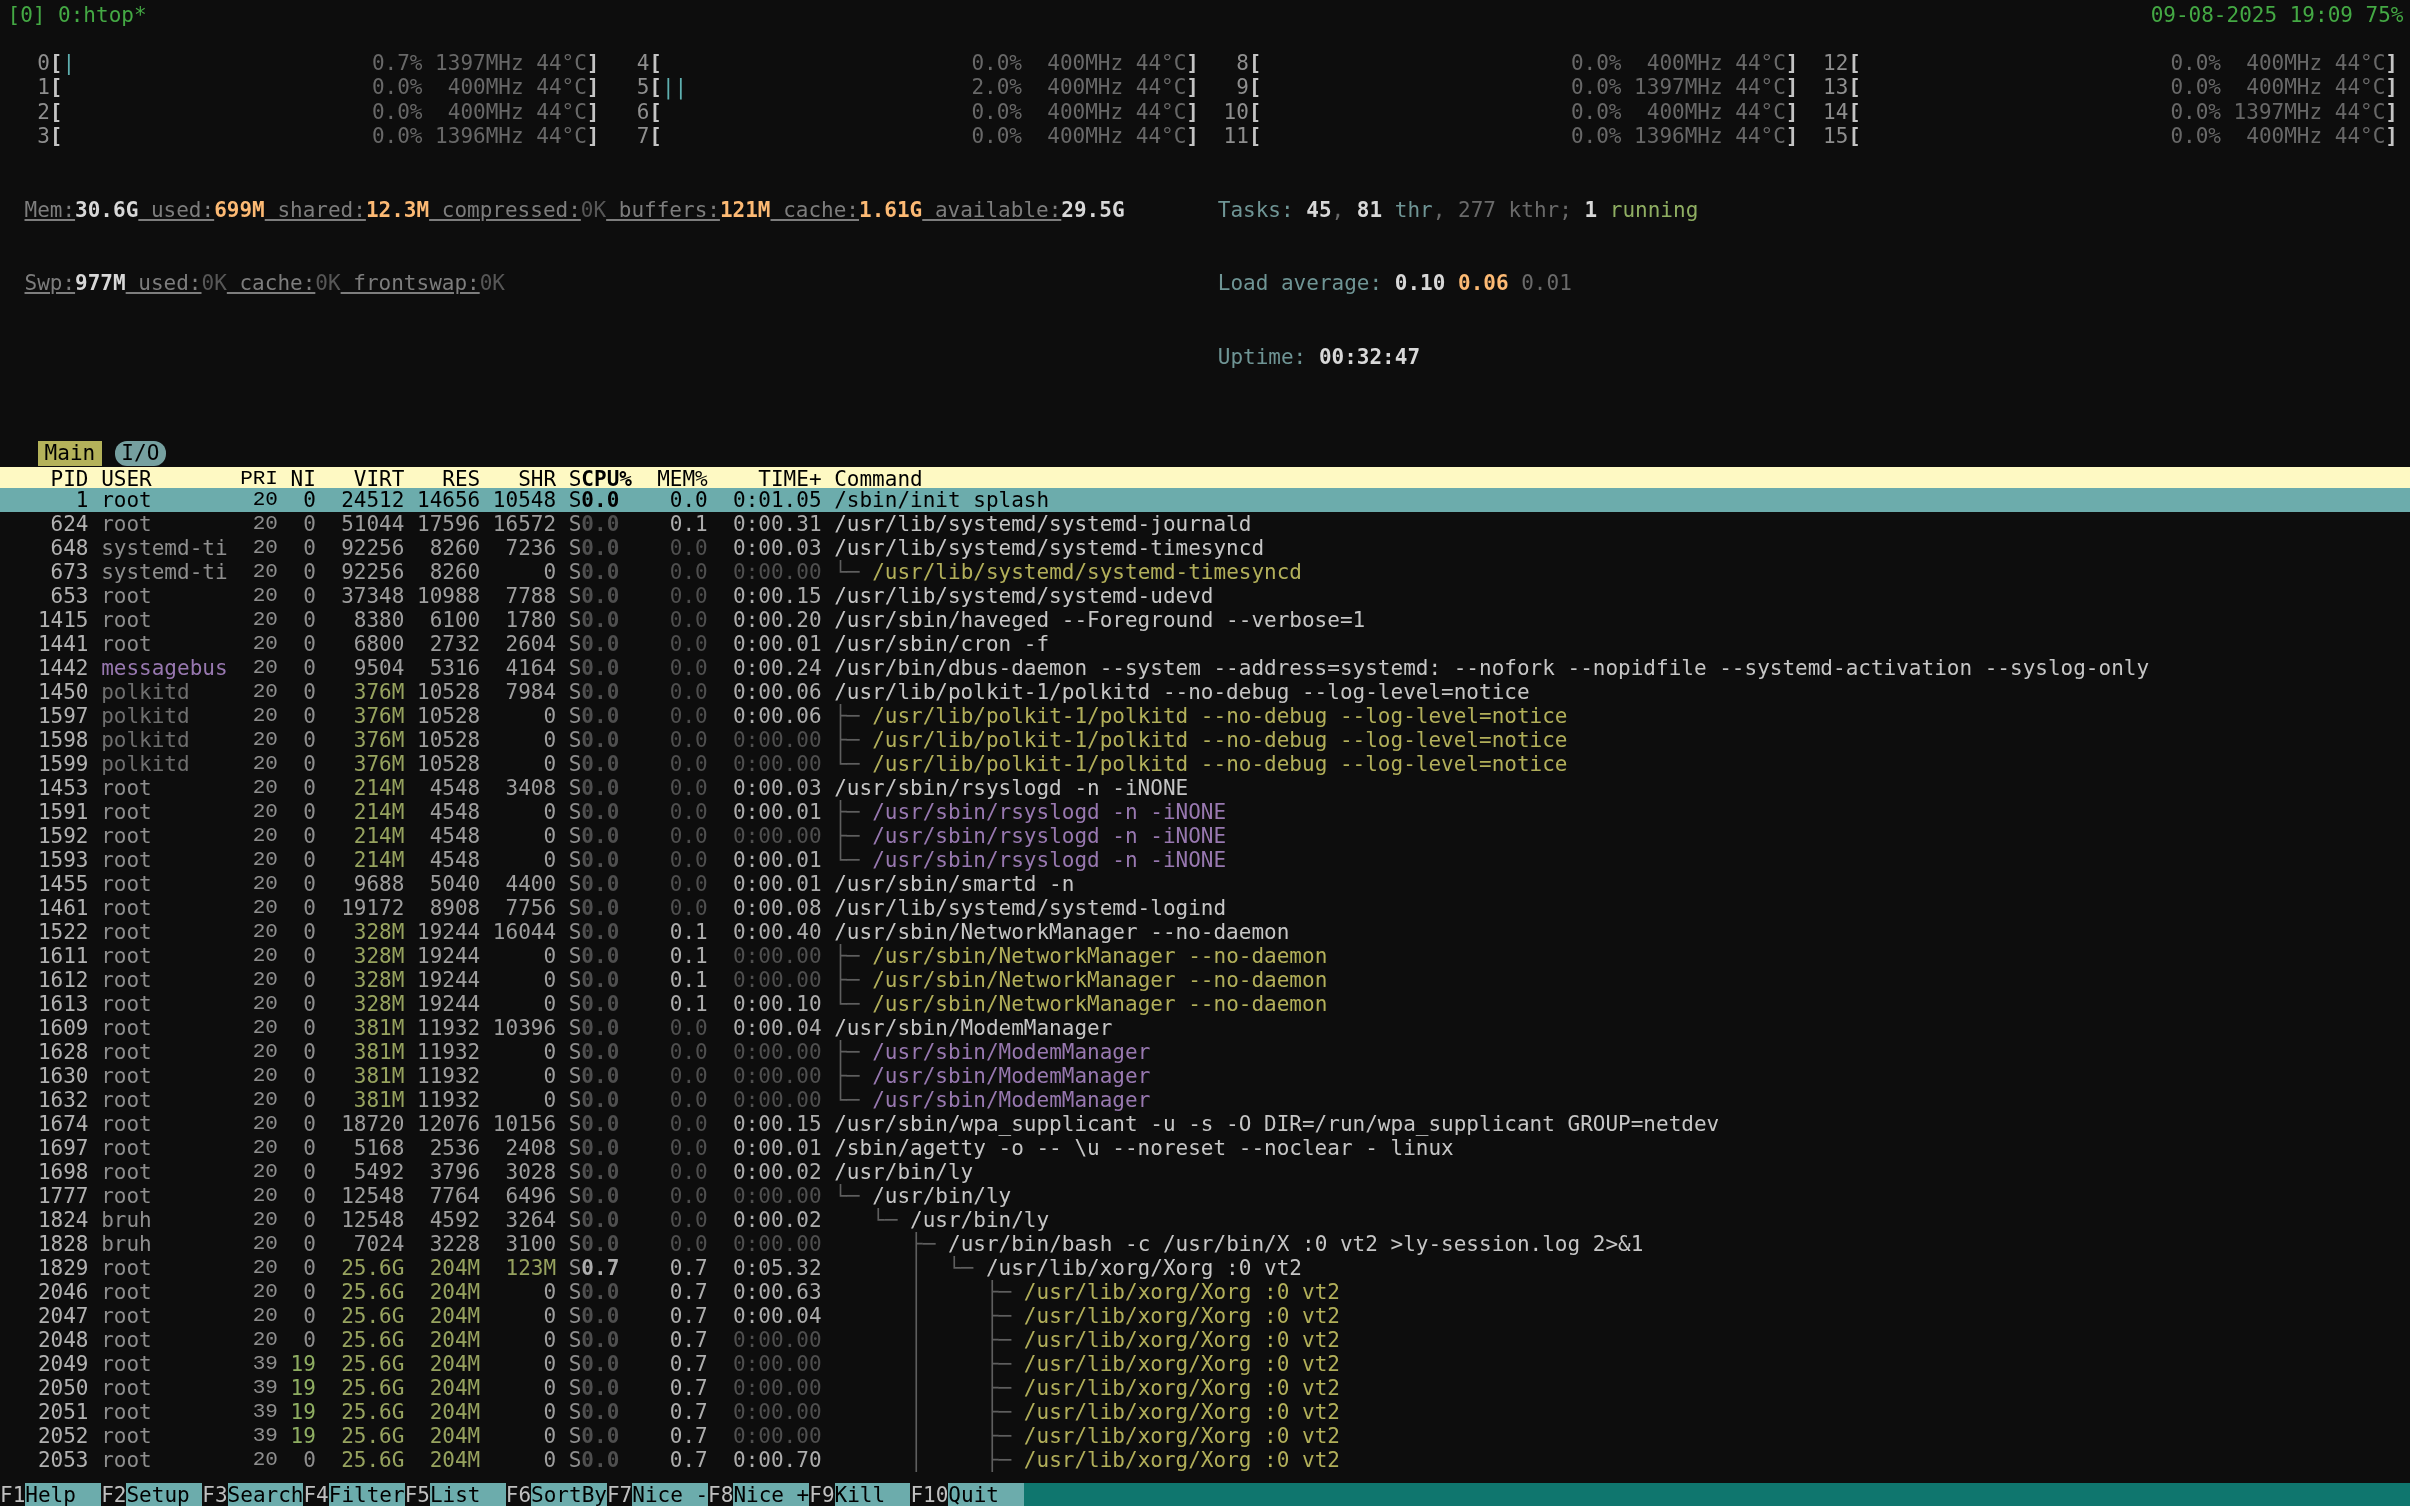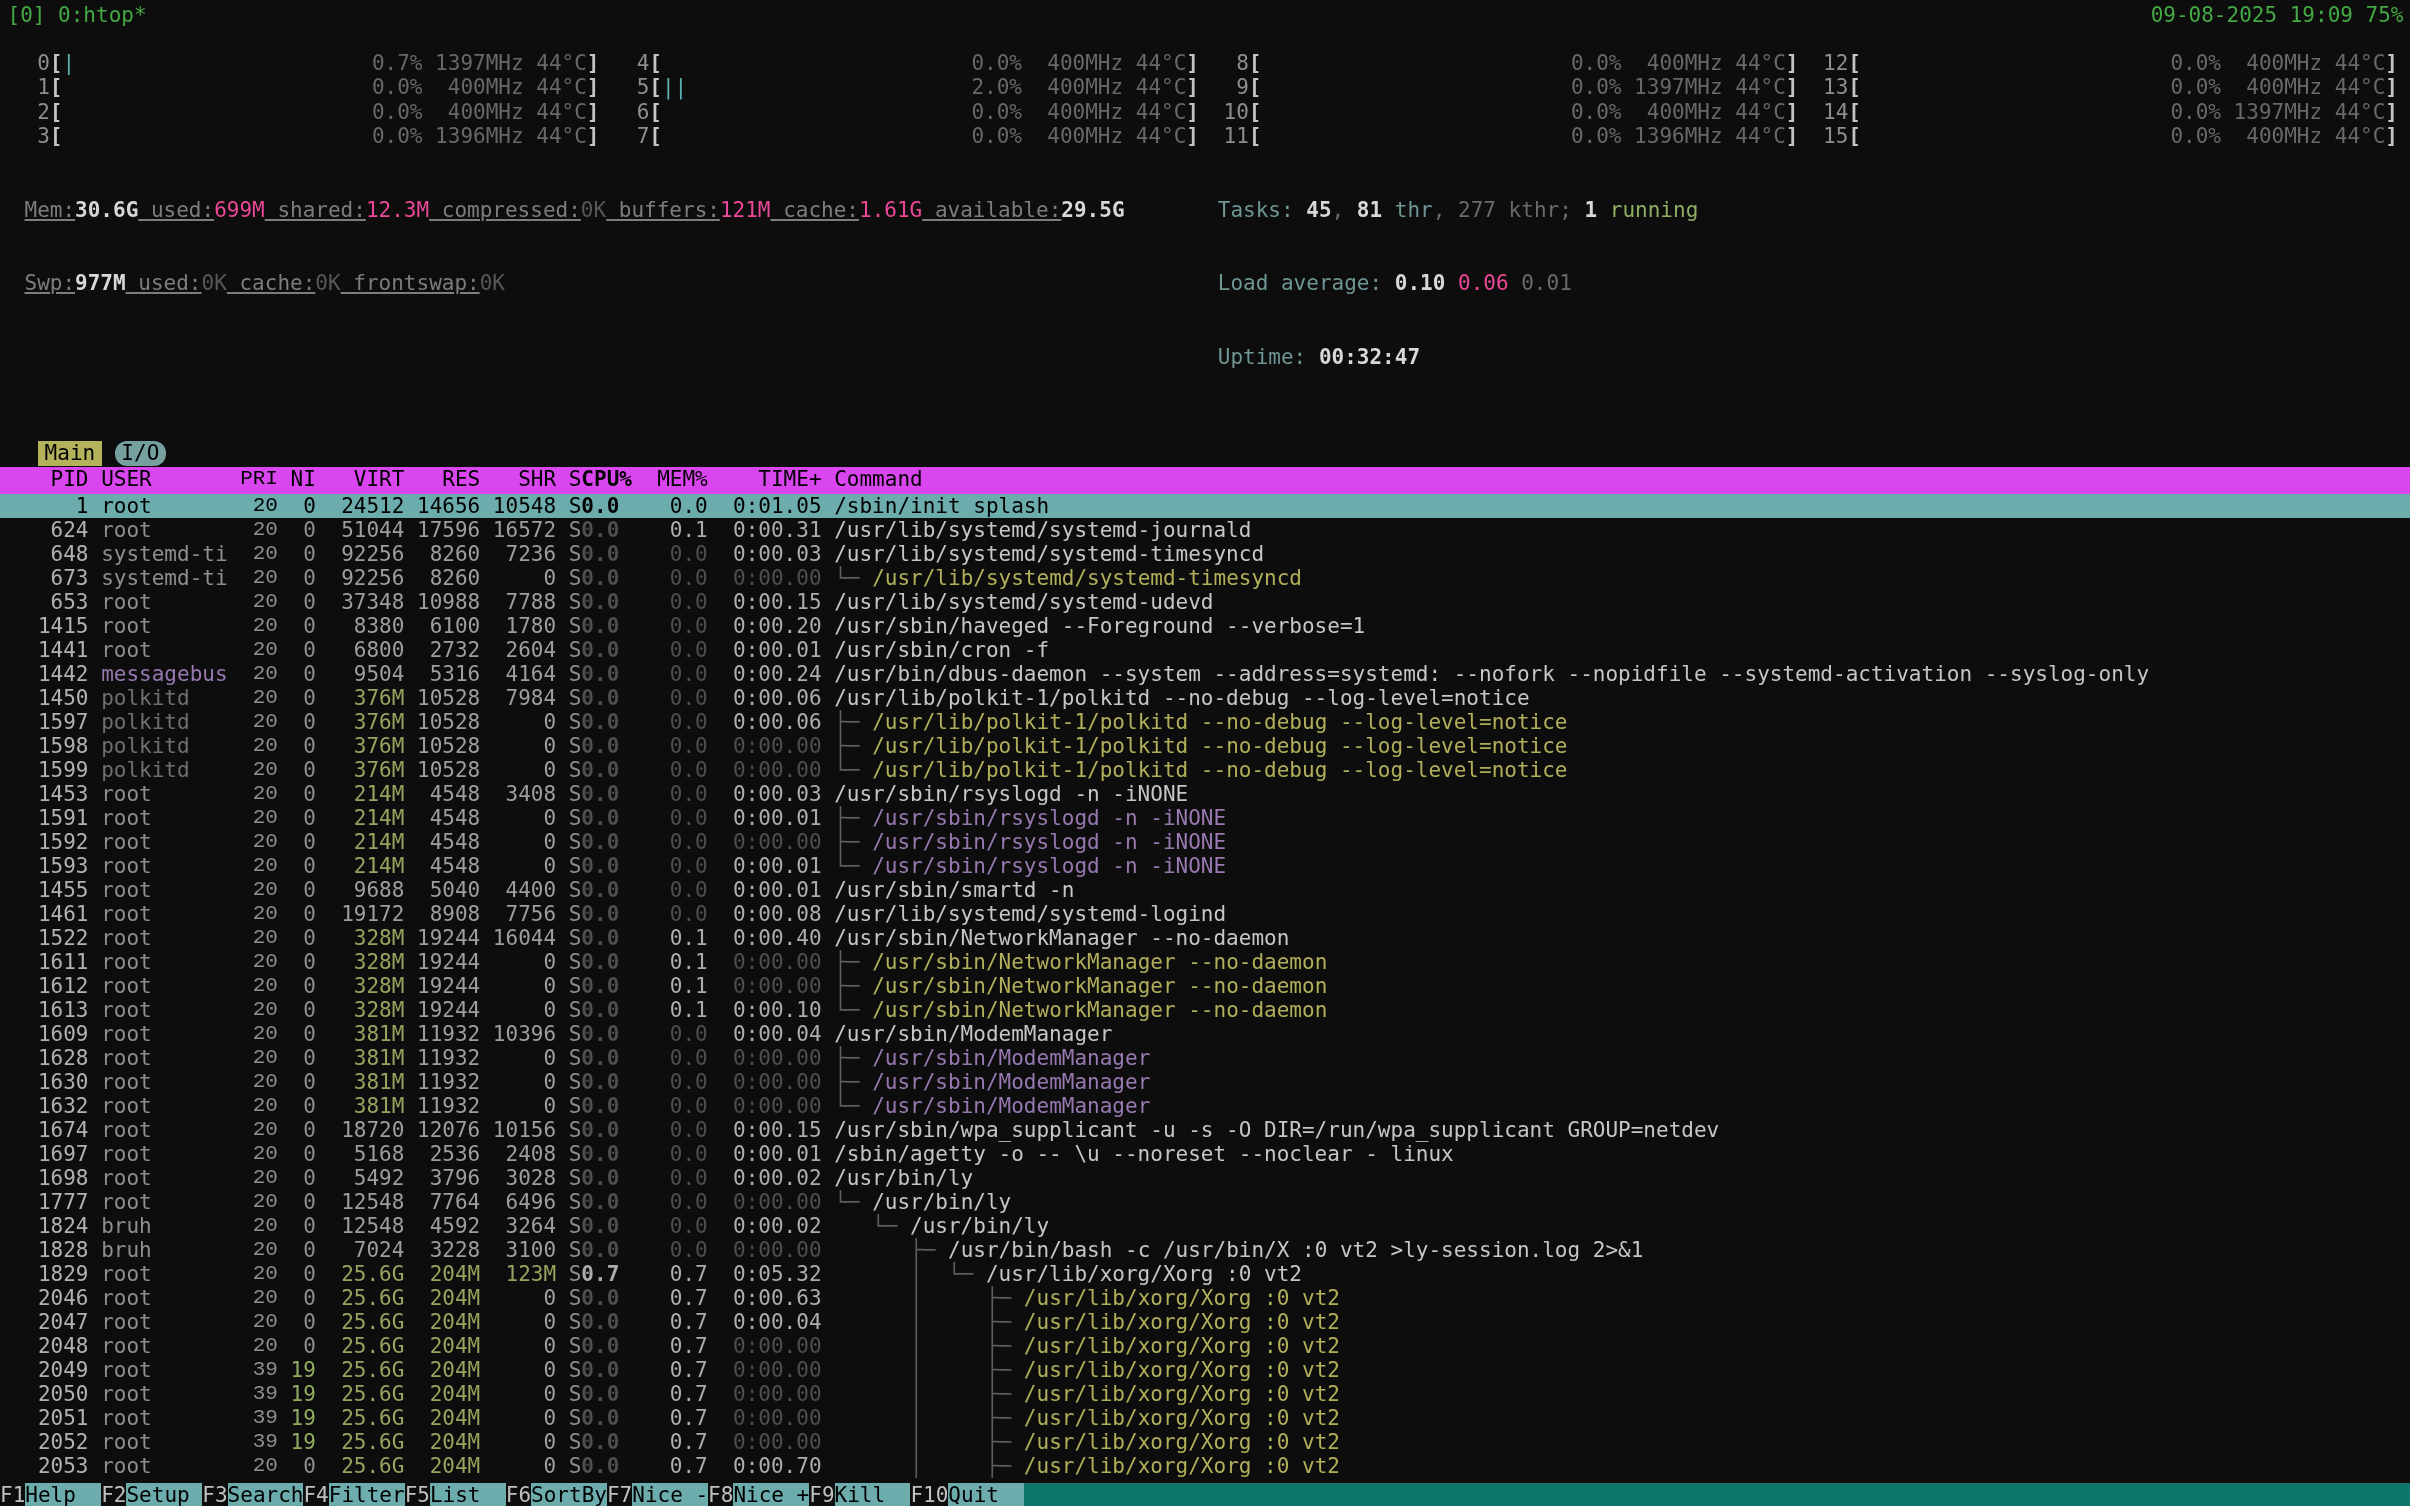--- a/index.html
+++ b/index.html
@@ -20,34 +20,34 @@
   .cpu-bar { color:#5fb0b0; }
   .meter-text { margin-left:auto; color:#686868; }
 
   
   .meter-bottom { display:flex; padding-left:24.5px; }
   .meter-left { width:50%; }
   .meter-right { flex:1; }
   .seg-line { height:24.5px; }
   .seg-sl { color:#7d7d7d;text-decoration:underline; }
   .seg-sb { color:#d8d8d8; font-weight:bold; }
-  .seg-sv { color:#ec4899; font-weight:normal;margin-top:24px; }
+  .seg-sv { color:#fdba74; font-weight:bold;margin-top:24px; }
   .seg-sz { color:#575757; }
   .seg-sd { color:#6a6a6a; }
   .seg-st { color:#6f9595; }
   .seg-sg { color:#8fae62; }
 
   
   .tabs { margin-top:22.6px; padding-left:38px; height:26px; display:flex; gap:13px; align-items:center; }
   .tab { padding:0 6.6px; }
   .tab.active { background:#b4b25a; color:#000; }
   .tab.inactive { background:#76a0a0; color:#000;border-radius:12px; }
 
   
-  .tbl-header { display:flex; background:#d946ef; height:27px; line-height:24.5px; }
+  .tbl-header { display:flex; background:#fef9c3; height:21px; line-height:24.5px; }
   .tbl-header span { color:#000; }
   .plist { flex:1; min-height:0; overflow:hidden; }
   .prow { display:flex; height:24px; line-height:24px; }
   .prow.selected { background:#6cacac; }
   .prow.selected span { color:#000 !important; }
 
   .col-pid  { width:7ch;  text-align:right; color:#b2b2b2; }
   .col-user { width:10ch; margin-left:1ch; overflow:hidden; }
   .col-pri  { width:4ch;  text-align:right; color:#8e8e8e;font-family:Liberation Mono, monospace; }
   .col-ni   { width:3ch;  text-align:right; color:#8e8e8e; }

